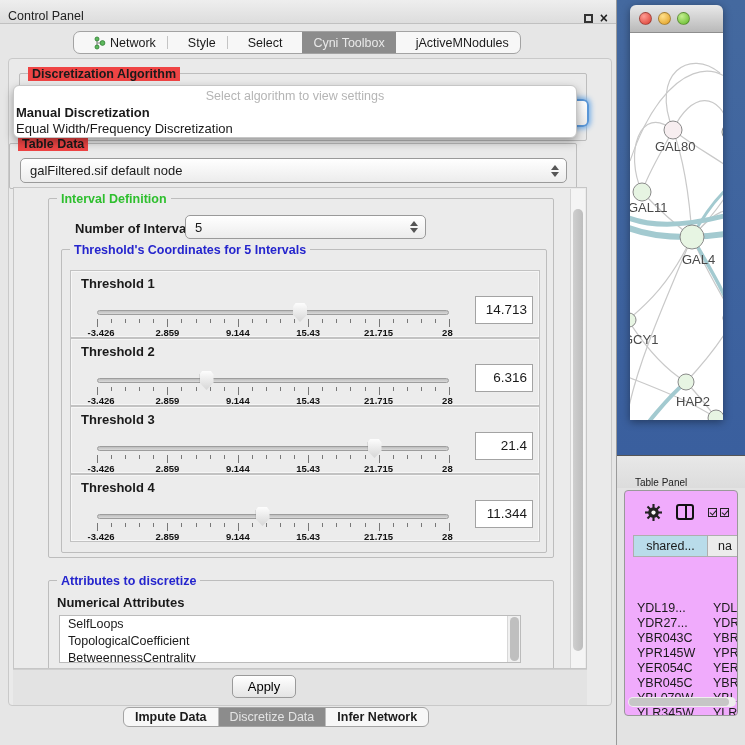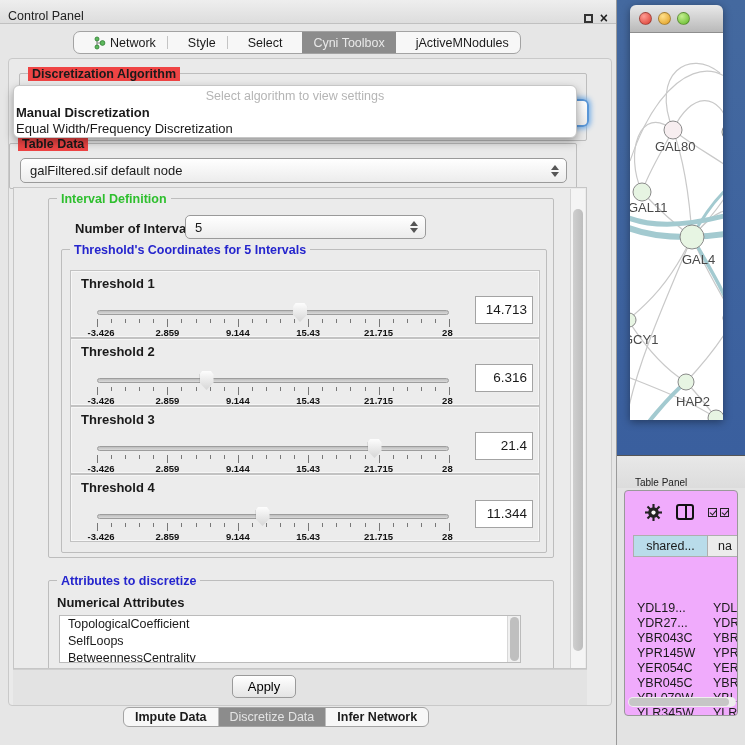--- a/index.html
+++ b/index.html
@@ -359,22 +359,22 @@
   </div>
             </div>
         </div>
       </div>
 
       <div class="group inner g-attrs">
         <span class="group-label blue">Attributes to discretize</span>
         <span class="lbl-bold attr-title">Numerical Attributes</span>
         <div class="attr-list" id="attr-list">
 
-        <div class="attr-item">TopologicalCoefficient</div>
-            <div class="attr-item">SelfLoops</div>
+        <div class="attr-item">SelfLoops</div>
+            <div class="attr-item">TopologicalCoefficient</div>
             <div class="attr-item">BetweennessCentrality</div>
             <div class="al-scroll">
               <div class="al-thumb"></div>
             </div>
           </div>
       </div>
 
       <div class="sc-scrollbar">
         <div class="sc-thumb"></div>
       </div>

